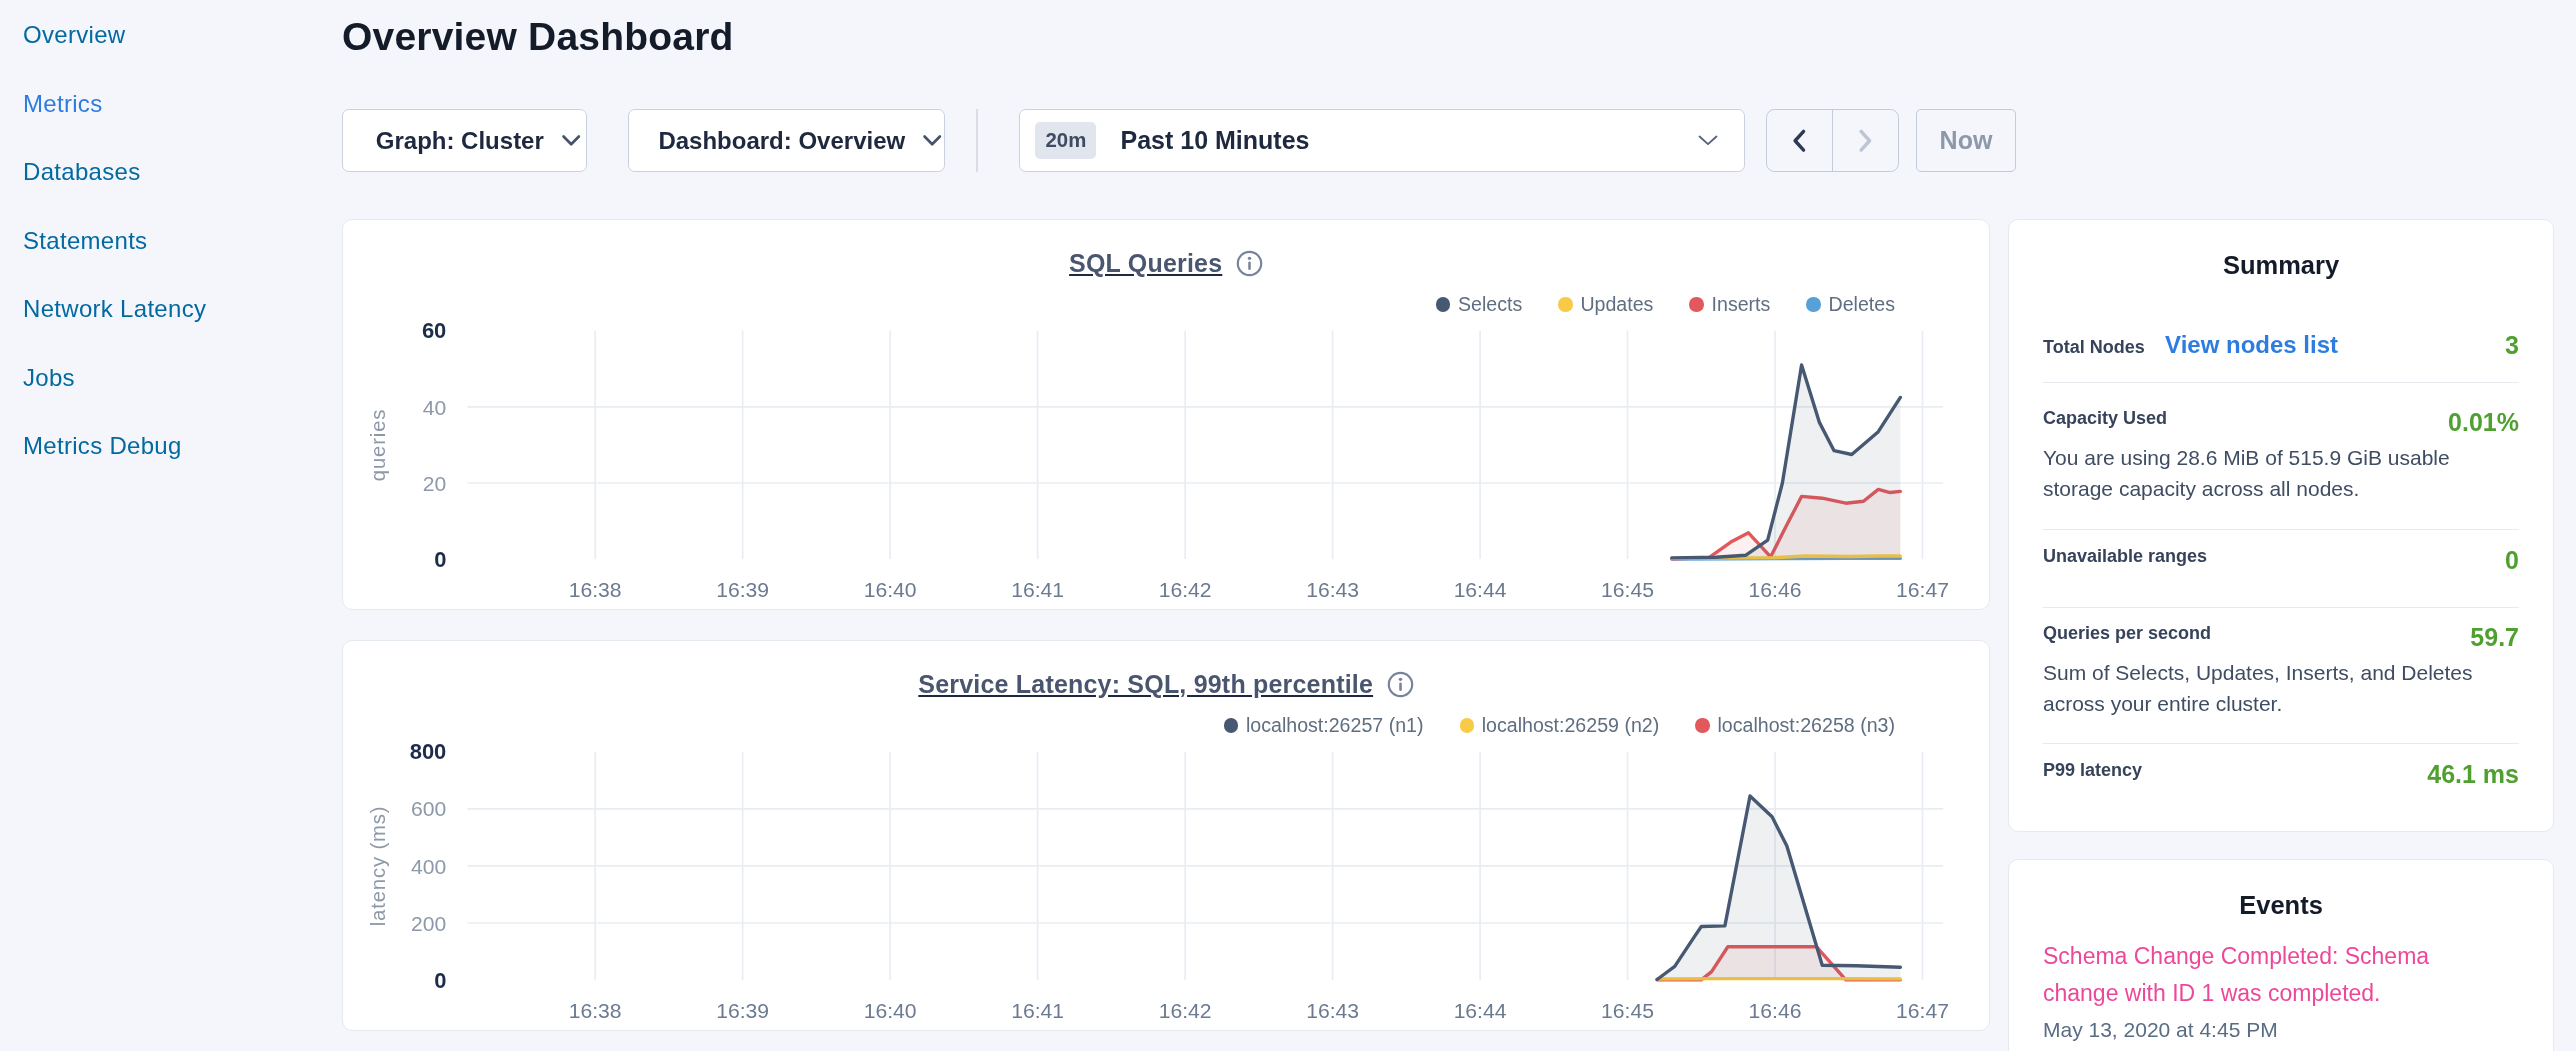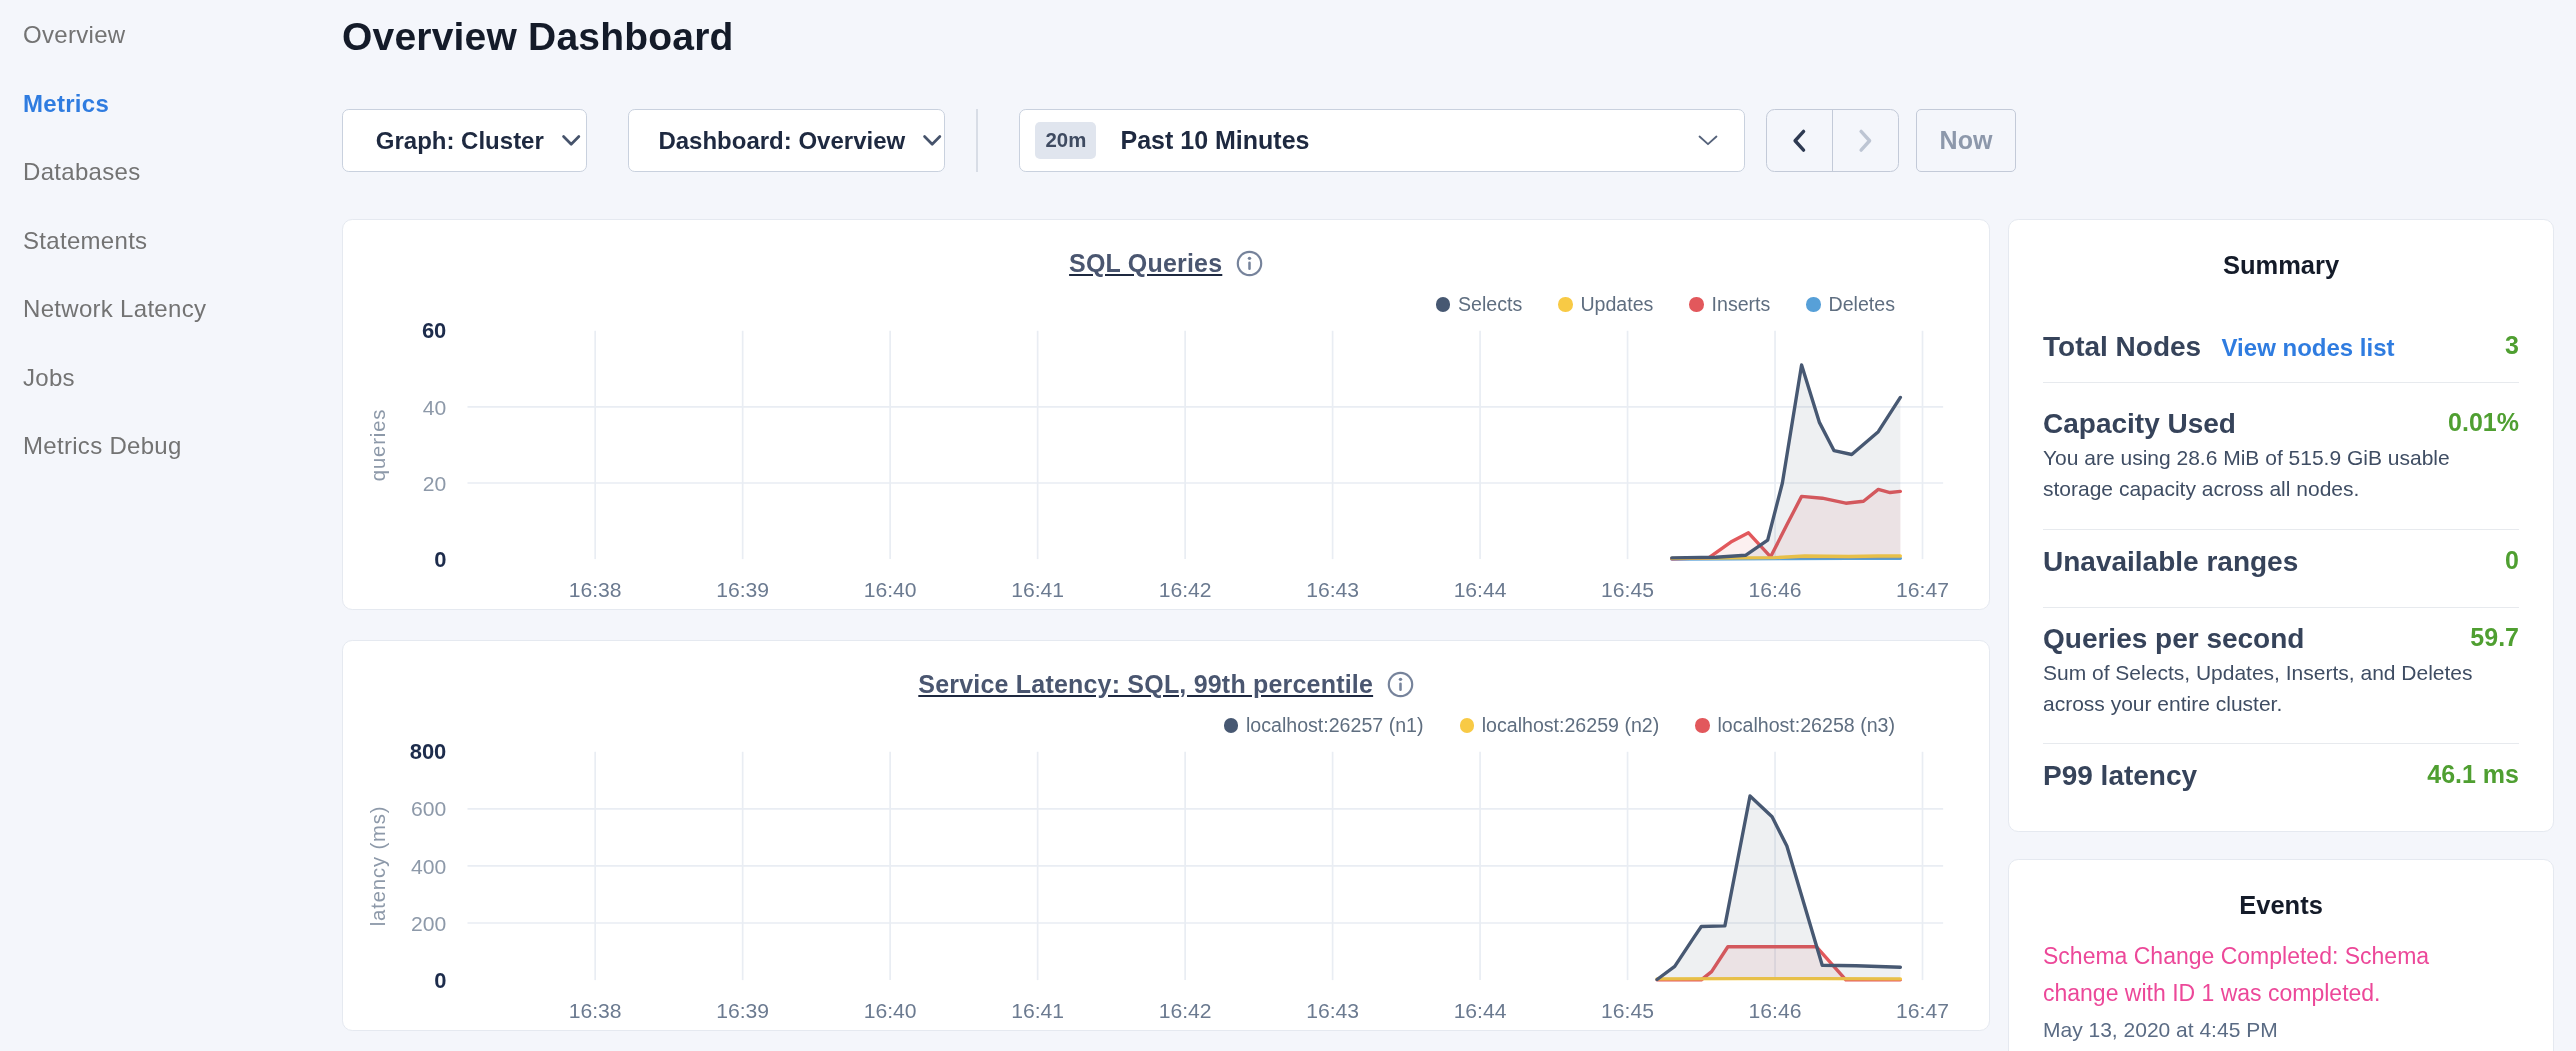--- a/index.html
+++ b/index.html
@@ -8,24 +8,24 @@
     font-family:"Liberation Sans","DejaVu Sans",sans-serif;
     background:#f4f6fb; color:#1e2940; position:relative;
   }
   .app { position:absolute; inset:0; }
 
   
   .sidebar { position:absolute; left:0; top:0; width:342px; height:100%; }
   .sidebar ul { list-style:none; padding-top:22px; }
   .sidebar li {
     padding-left:23px; height:25.5px; margin-bottom:43px;
-    font-size:24px; line-height:25.5px; color:#737373; cursor:pointer;
+    font-size:24px; line-height:25.5px; color:#0369a1; cursor:pointer;
     letter-spacing:0.3px;
   }
-  .sidebar li.active { color:#2f7ce0; font-weight:700; }
+  .sidebar li.active { color:#2f7ce0; font-weight:400; }
 
   
   .page-title {
     position:absolute; left:342px; top:15.3px;
     font-size:39px; font-weight:700; color:#141b29; letter-spacing:0.2px;
   }
 
   
   .ctrl { position:absolute; top:109px; height:63px; display:flex; align-items:center;padding-left:28px; }
   .dropdown {
@@ -91,21 +91,21 @@
   svg.plot .ytick { font-size:25px; fill:#8d99a9; }
   svg.plot .ytick-strong { font-size:26px; fill:#1d2c4c; font-weight:700; }
   svg.plot .axisname { font-size:24px; fill:#8d99a9; letter-spacing:1px; }
 
   
   .panel-heading {
     position:absolute; top:31px; left:0; width:100%; text-align:center;
     font-size:25.5px; font-weight:700; color:#141b29;
   }
   .srow { position:absolute; left:34px; right:34px; height:31px; }
-  .srow .lbl { font-size:28px; font-weight:700; color:#36435a; }
+  .srow .lbl { font-size:18px; font-weight:700; color:#36435a; }
   .srow .val { float:right; font-size:25px; font-weight:700; color:#4f9f31; }
   .srow .lnk { font-size:24px; font-weight:700; color:#2f7ce0; margin-left:20.4px; cursor:pointer; }
   .sdesc { position:absolute; left:34px; width:451px; font-size:21px; color:#3f4d63; line-height:31px; }
   .sdivider { position:absolute; left:34px; right:34px; height:0.9px; background:#e7eaee; }
 
   .event-msg {
     position:absolute; top:78px; left:34px; width:400px;
     font-size:23px; line-height:37px; color:#ec4899;
   }
   .event-time { position:absolute; top:158px; left:34px; font-size:21px; color:#5a6b84; }

